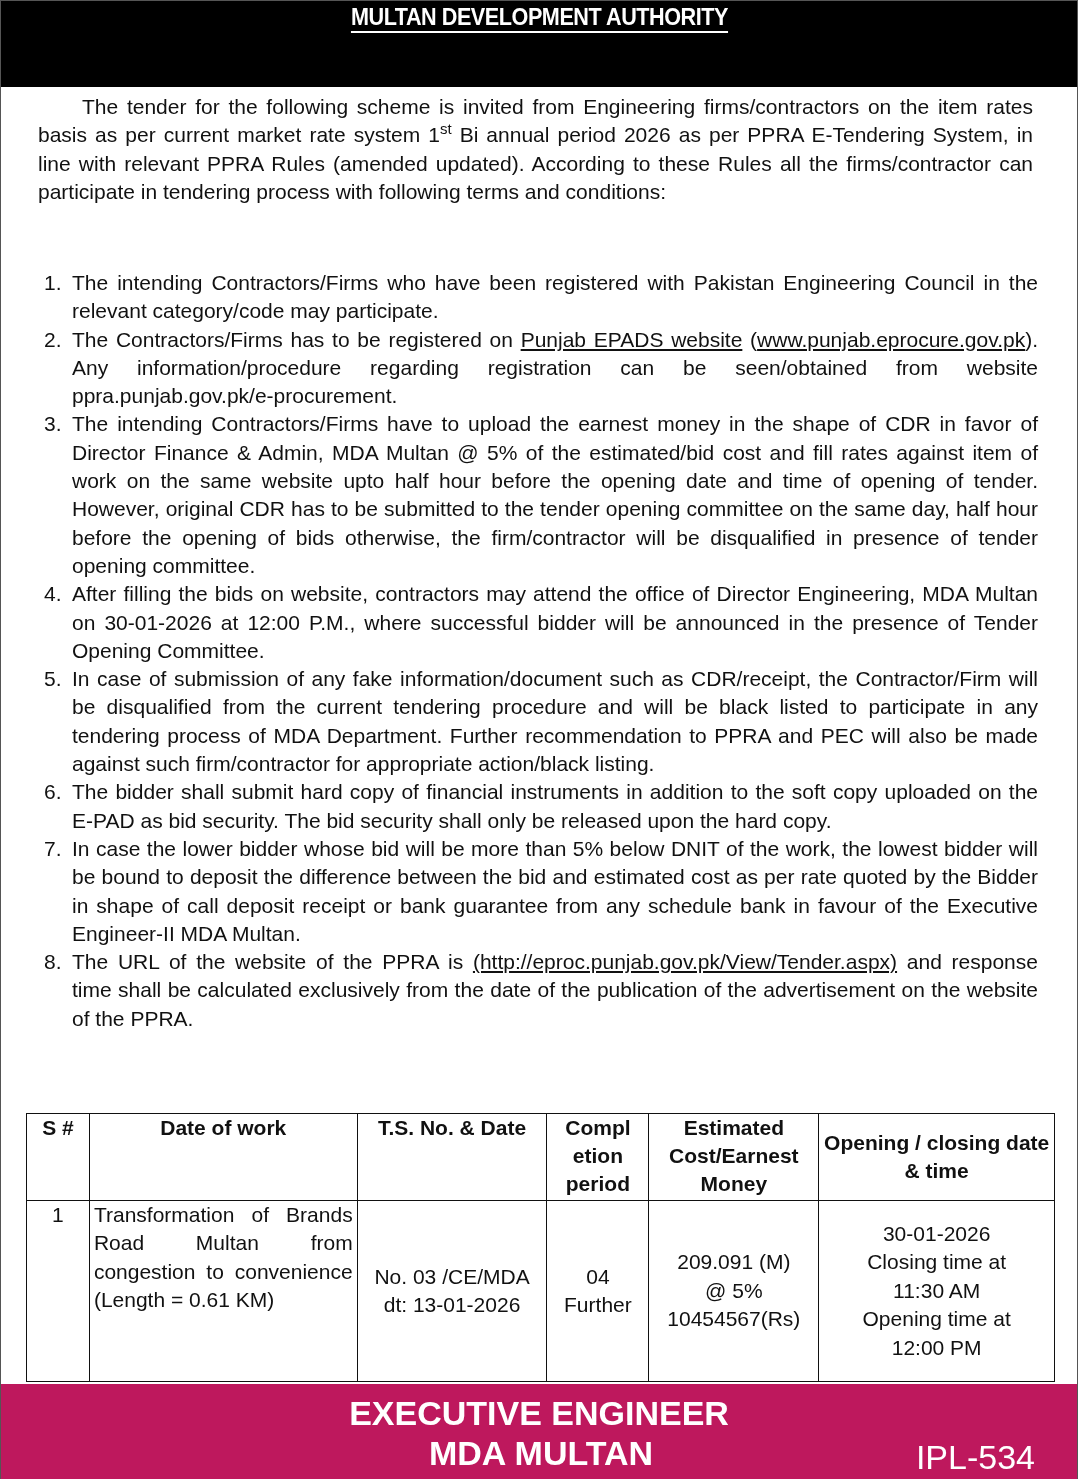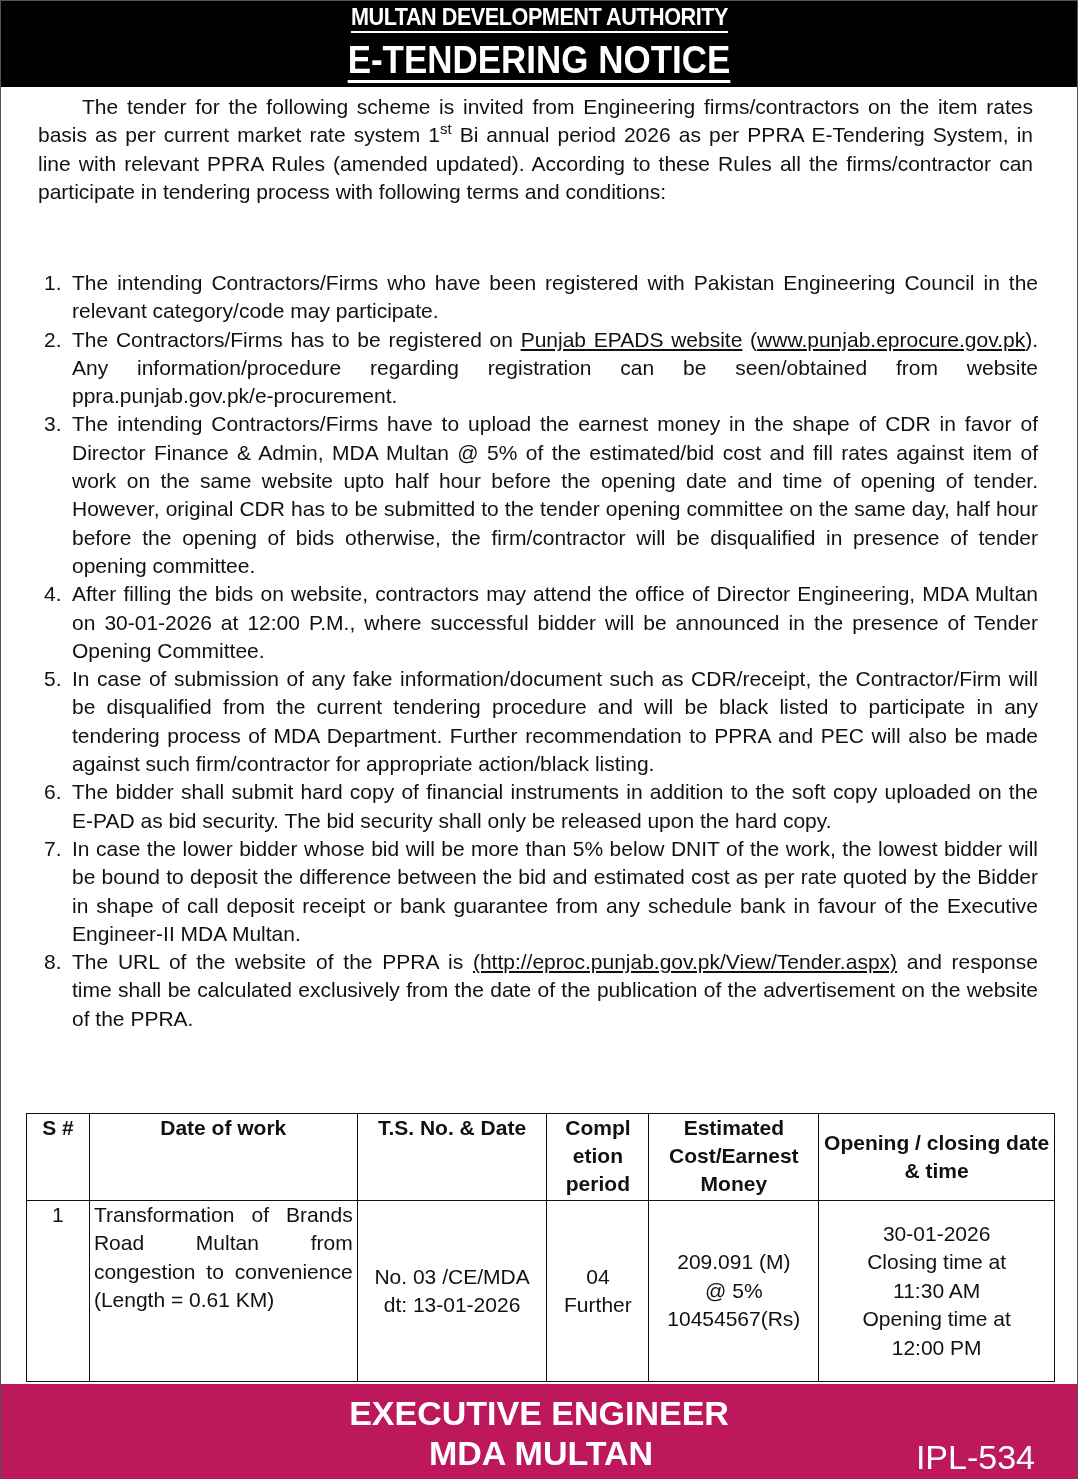--- a/index.html
+++ b/index.html
@@ -55,21 +55,20 @@
   .footer .l2 { position: absolute; left: 4px; right: 0; top: 50px; font-size: 34px; font-weight: bold; }
   .footer .ref { position: absolute; right: 42px; top: 54px; font-size: 34px; }
 </style>
 </head>
 <body>
 
 <div class="page">
 
   <div class="header">
     <div class="org"><span>MULTAN DEVELOPMENT AUTHORITY</span></div>
-    <div class="title"><span>E-TENDERING NOTICE</span></div>
   </div>
 
   <div class="intro"><span class="indent"></span><span>The tender for the following scheme is invited from Engineering firms/contractors on the item rates basis as per current market rate system 1</span><sup>st</sup><span> Bi annual period 2026 as per PPRA E-Tendering System, in line with relevant PPRA Rules (amended updated). According to these Rules all the firms/contractor can participate in tendering process with following terms and conditions:</span></div>
 
   <ol class="terms">
     <li><span class="num">1.</span><span>The intending Contractors/Firms who have been registered with Pakistan Engineering Council in the relevant category/code may participate.</span></li>
     <li><span class="num">2.</span><span>The Contractors/Firms has to be registered on </span><a class="u">Punjab EPADS website</a><span> (</span><a class="u">www.punjab.eprocure.gov.pk</a><span>). Any information/procedure regarding registration can be seen/obtained from website ppra.punjab.gov.pk/e-procurement.</span></li>
     <li><span class="num">3.</span><span>The intending Contractors/Firms have to upload the earnest money in the shape of CDR in favor of Director Finance &amp; Admin, MDA Multan @ 5% of the estimated/bid cost and fill rates against item of work on the same website upto half hour before the opening date and time of opening of tender. However, original CDR has to be submitted to the tender opening committee on the same day, half hour before the opening of bids otherwise, the firm/contractor will be disqualified in presence of tender opening committee.</span></li>
     <li><span class="num">4.</span><span>After filling the bids on website, contractors may attend the office of Director Engineering, MDA Multan on 30-01-2026 at 12:00 P.M., where successful bidder will be announced in the presence of Tender Opening Committee.</span></li>
     <li><span class="num">5.</span><span>In case of submission of any fake information/document such as CDR/receipt, the Contractor/Firm will be disqualified from the current tendering procedure and will be black listed to participate in any tendering process of MDA Department. Further recommendation to PPRA and PEC will also be made against such firm/contractor for appropriate action/black listing.</span></li>

